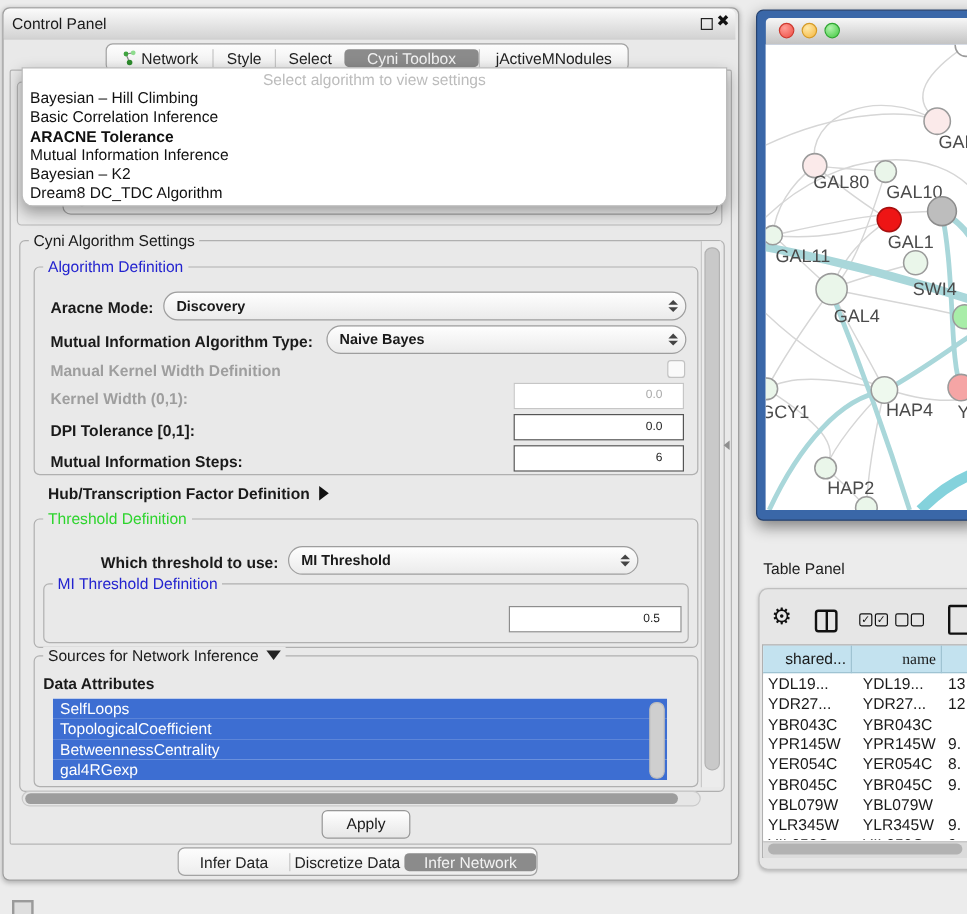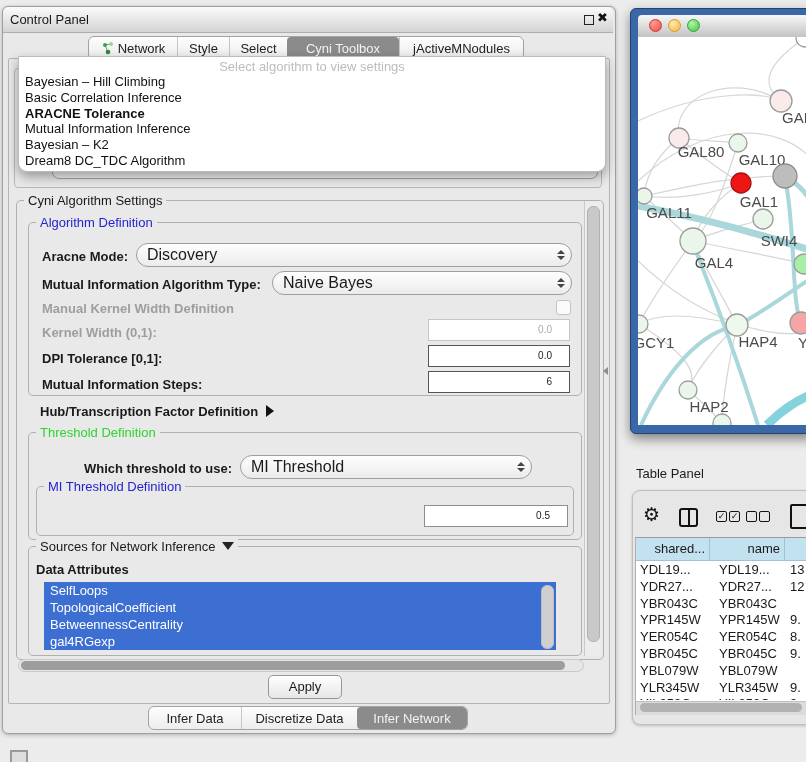--- a/index.html
+++ b/index.html
@@ -12,37 +12,37 @@
              border:1px solid #9f9f9f;border-radius:6px;box-shadow:0 1px 4px rgba(0,0,0,.25);}
   .cp-titlebar{left:3px;top:7px;width:610px;height:25px;
                background:linear-gradient(#fbfbfb,#d3d3d3);border-bottom:1px solid #aeaeae;
                border-radius:6px 6px 0 0;}
   .cp-title{left:10px;top:12px;font-size:13px;}
   .float-btn{left:584px;top:15px;width:8px;height:8px;border:1.5px solid #222;background:transparent;}
   .close-btn{left:597px;top:10px;font-size:13px;font-weight:bold;color:#111;}
 
   
   .tabstrip{display:flex;height:22px;background:linear-gradient(#fdfdfd,#ededed);
-            border:1px solid #a3a3a3;border-radius:6px;overflow:hidden;}
+            border:1px solid #a3a3a3;border-radius:6px;overflow:hidden;align-items:center;}
   .tab{display:flex;align-items:center;justify-content:center;font-size:13px;color:#222;
        border-left:1px solid #c6c6c6;box-sizing:border-box;white-space:nowrap;}
   .tab:first-child{border-left:none;}
   .tab.sel{background:#8b8b8b;color:#f3f3f3;border-radius:4px;border-left:none;}
   .tabstrip-top{left:88px;top:36px;}
   .tabstrip-bottom{left:148px;top:706px;}
 
   
   .content{left:8px;top:58px;width:600px;height:644px;border:1px solid #b5b5b5;
            background:#e9e9e9;border-radius:2px;}
 
   
   .bg-group{left:14px;top:68px;width:586px;height:118px;border:1px solid #b8b8b8;border-radius:4px;}
   .combo{box-sizing:border-box;height:24px;border:1px solid #9e9e9e;border-radius:12px;
-         background:linear-gradient(#fefefe,#ebebeb);font-size:16px;line-height:22px;
-         padding-left:10px;}
+         background:linear-gradient(#fefefe,#ebebeb);font-size:12px;line-height:22px;
+         padding-left:10px;font-weight:bold;}
   .combo-focus{left:80px;top:97px;width:518px;height:30px;border:2px solid #6aa1e6;
                border-radius:7px;background:#f1f1f1;box-shadow:0 0 4px #7fb0ef;box-sizing:border-box;}
   .combo-bg{left:52px;top:149px;width:546px;height:30px;border:1px solid #a5a5a5;
             border-radius:7px;background:#f3f3f3;box-sizing:border-box;}
   .combo-bg .val{position:absolute;left:12px;top:7px;font-size:13px;color:#a8a8a8;}
   .spin{position:absolute;right:7px;top:50%;transform:translateY(-50%);width:7px;}
   .spin i{display:block;width:0;height:0;border-left:4px solid transparent;border-right:4px solid transparent;}
   .spin .up{border-bottom:4px solid #444;margin-bottom:2px;}
   .spin .dn{border-top:4px solid #444;}
 
@@ -109,21 +109,21 @@
   .gear{left:643px;top:503px;font-size:19px;color:#111;}
   .colicon{left:679px;top:508px;width:15px;height:15px;border:2px solid #111;border-radius:3px;}
   .colicon i{position:absolute;left:6.5px;top:0;width:2px;height:15px;background:#111;}
   .ckbox{position:absolute;width:9px;height:9px;border:1.5px solid #111;border-radius:2px;
          font-size:9px;line-height:9px;text-align:center;font-weight:bold;color:#111;}
   .docicon{left:790px;top:504px;width:18px;height:21px;border:2px solid #111;border-radius:2px;background:#e6e6e6;}
   .tbl-wrap{left:635px;top:537px;width:177px;height:178px;background:#fff;border:1px solid #b0b0b0;border-top:1px solid #9a9a9a;box-sizing:border-box;}
   .thead{left:636px;top:538px;width:176px;height:23px;display:flex;}
   .hc{box-sizing:border-box;background:#c3e2ef;border-right:1px solid #9fc3d2;border-bottom:1px solid #9fc3d2;
       font-size:13px;line-height:22px;text-align:right;padding-right:4px;}
-  .hc0{width:74px;}.hc1{width:75px;}.hc2{flex:1;}
+  .hc0{width:74px;}.hc1{width:75px;font-family:Liberation Serif, serif;}.hc2{flex:1;}
   .tbl-body{left:636px;top:562px;width:176px;height:138px;overflow:hidden;background:#fff;}
   .trow{position:relative;height:16.8px;font-size:13px;}
   .trow span{position:absolute;top:0;line-height:16.8px;}
   .trow .c0{left:4px;}.trow .c1{left:83px;}.trow .c2{left:154px;}
   .tp-htrack{left:636px;top:701px;width:176px;height:13px;background:#dcdcdc;border-top:1px solid #c0c0c0;}
   .tp-hthumb{left:640px;top:703px;width:162px;height:9px;background:#b2b2b2;border-radius:5px;}
 </style>
 </head>
 <body>
 
@@ -257,21 +257,21 @@
   <div class="abs attr-thumb"></div>
 
   <div class="abs htrack"></div>
   <div class="abs hthumb"></div>
   <div class="abs apply-btn">Apply</div>
 
   <div class="abs tabstrip tabstrip-bottom">
     <div class="tab" style="width:92px">
         <span>Infer Data</span>
       </div>
-    <div class="tab" style="width:116px">
+    <div class="tab" style="width:96px">
         <span>Discretize Data</span>
       </div>
     <div class="tab sel" style="width:110px">
         <span>Infer Network</span>
       </div>
   </div>
 
   <div class="abs mini-icon"></div>
   <div class="abs divider-arrow"></div>
 

